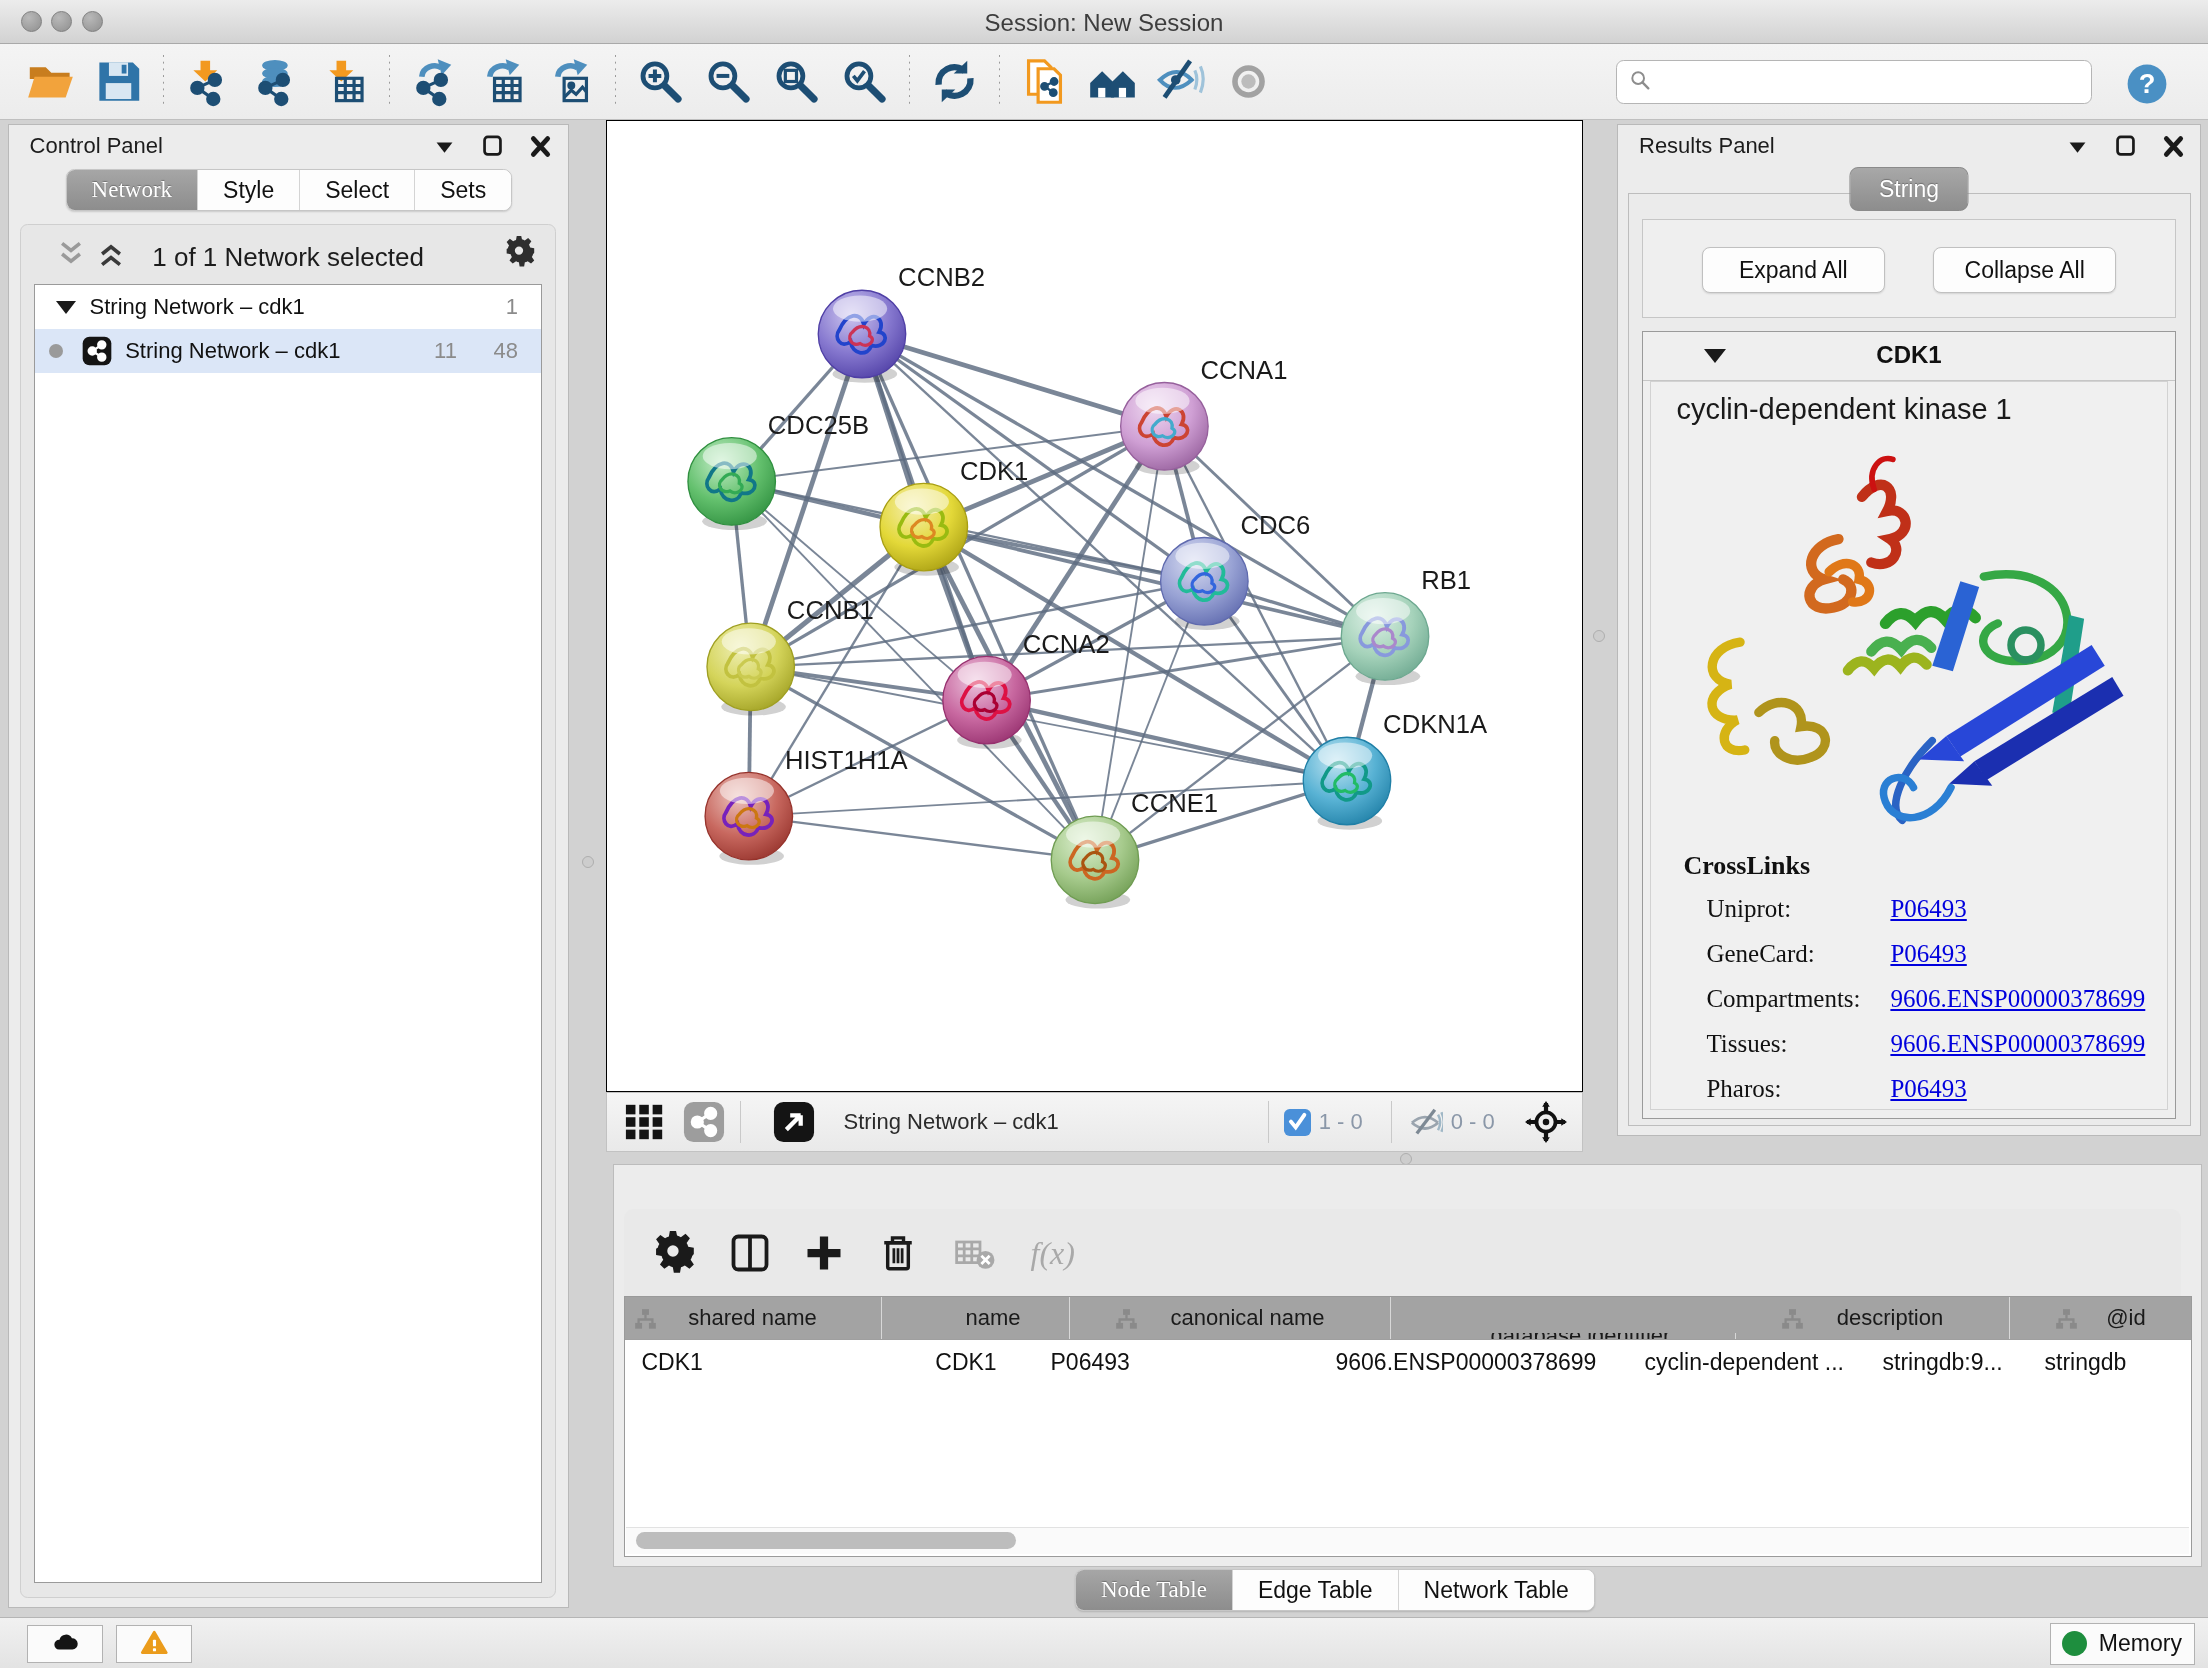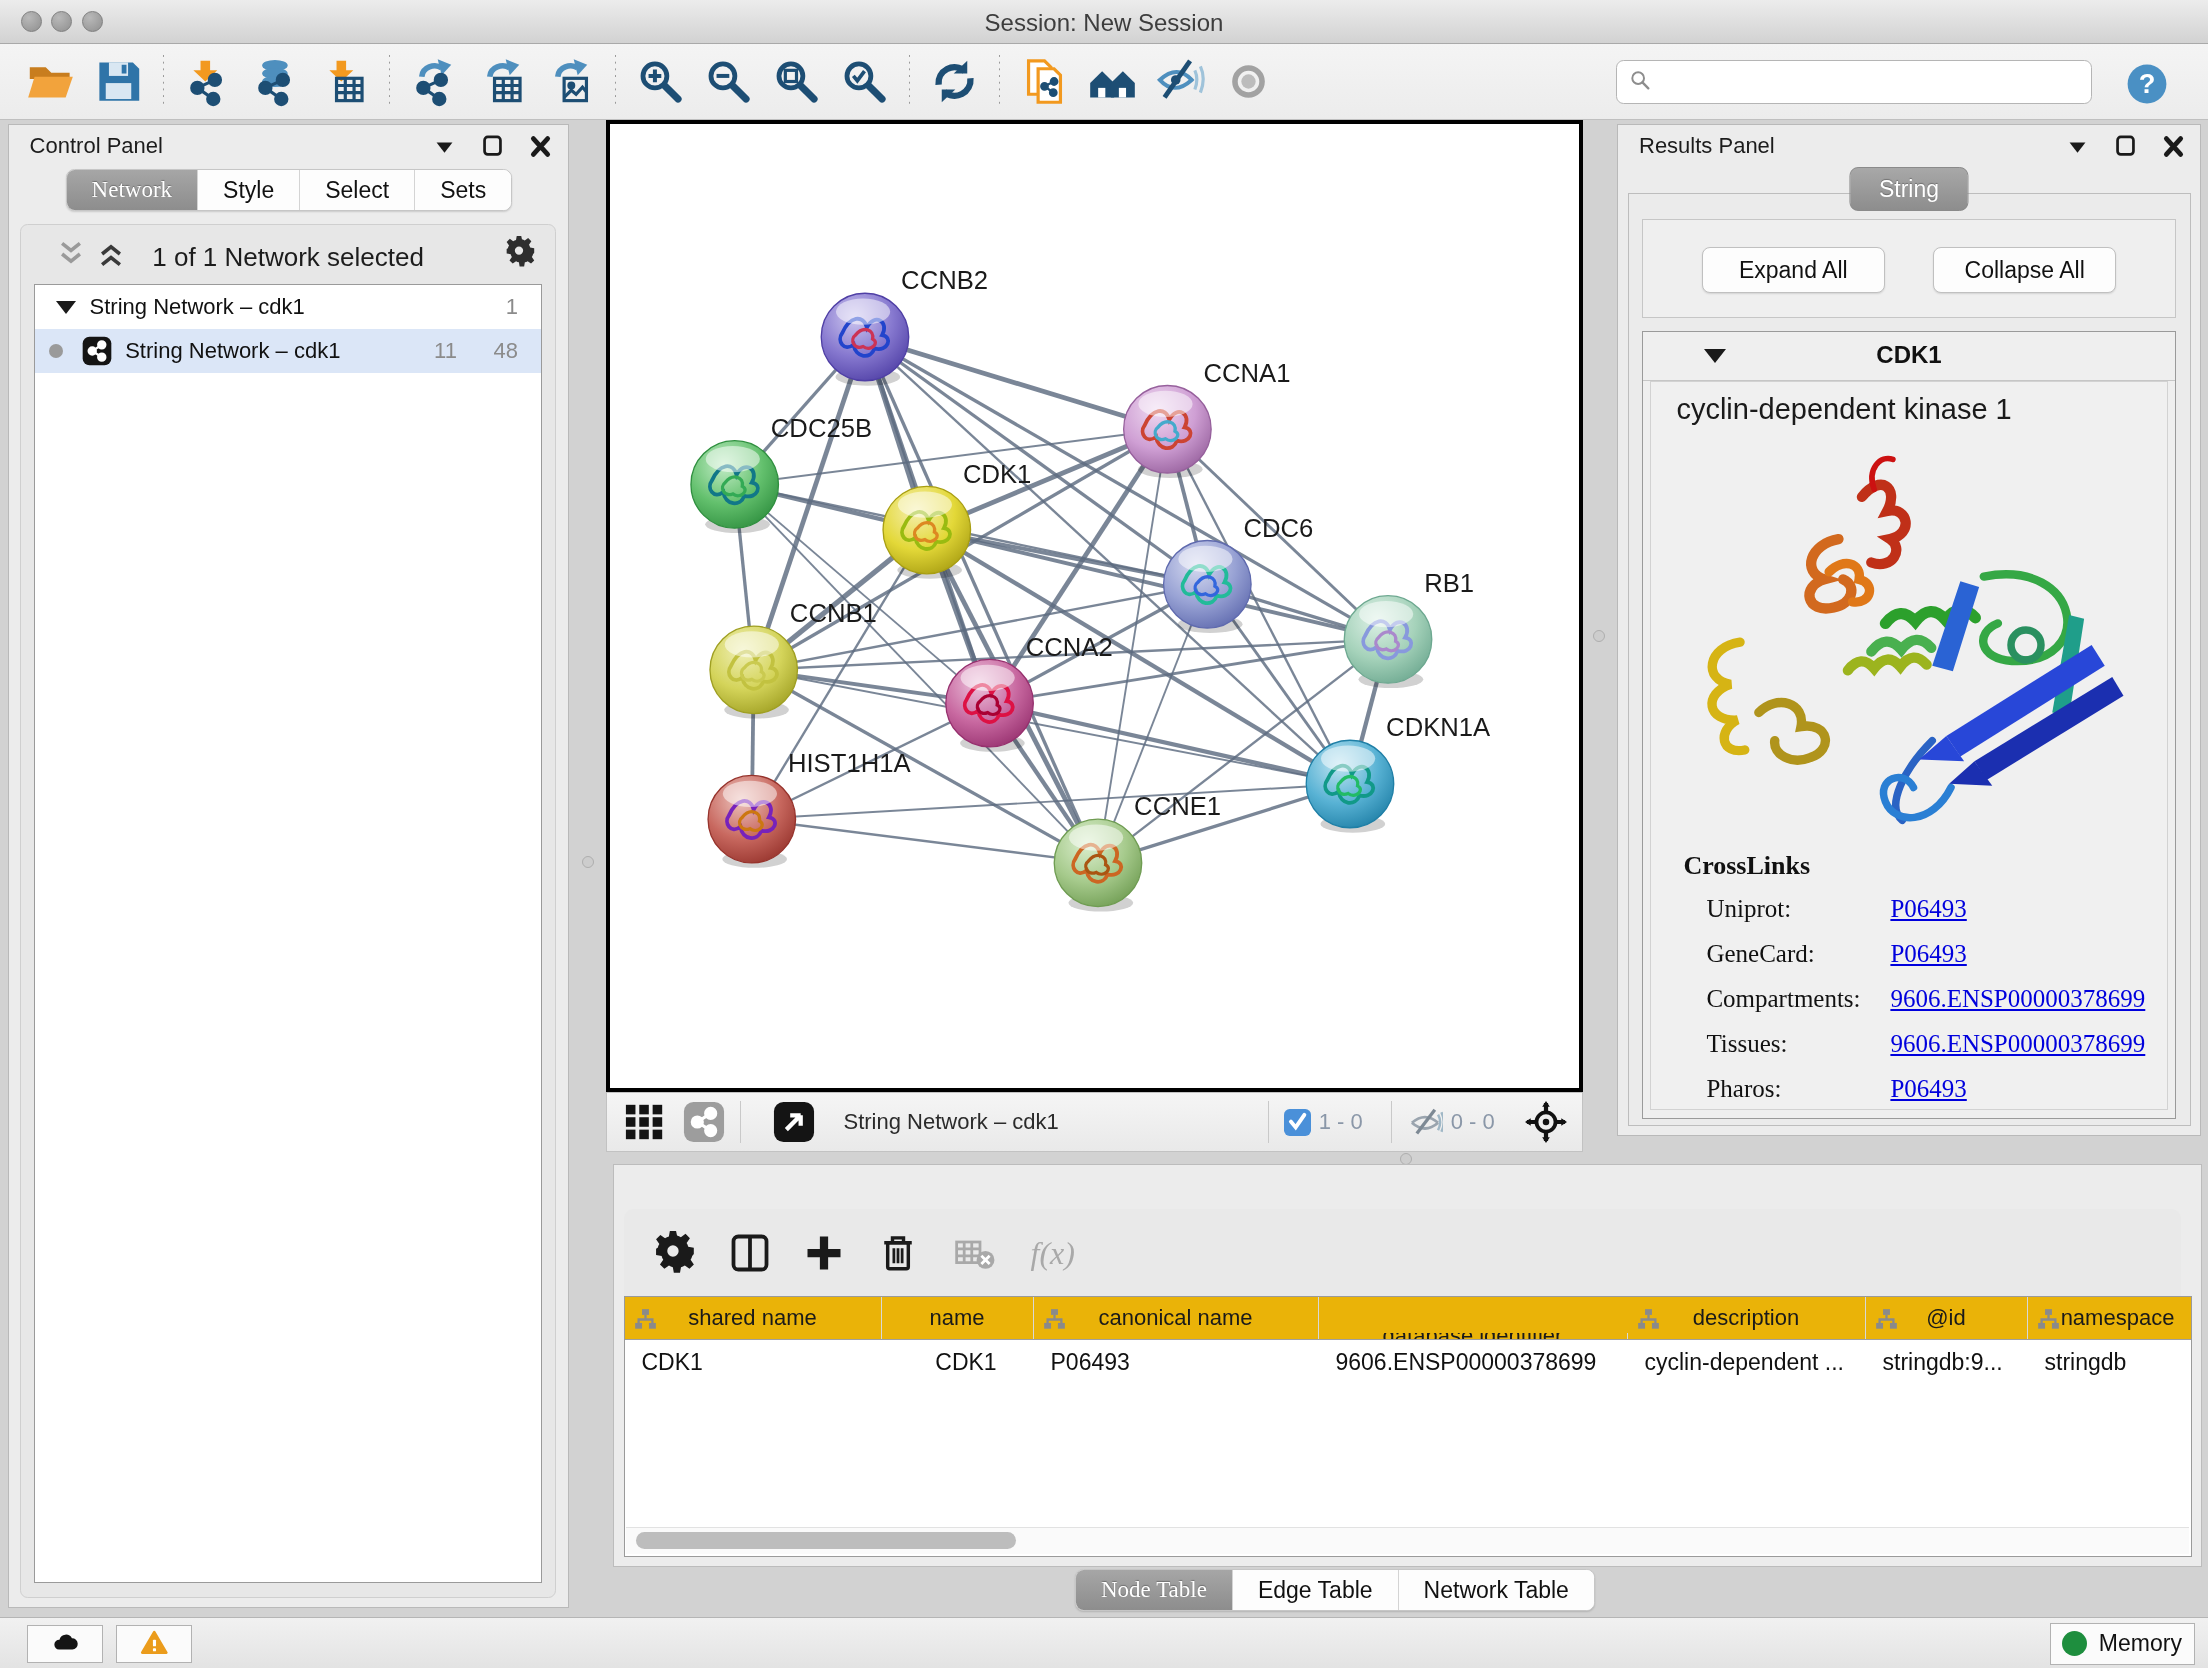--- a/index.html
+++ b/index.html
@@ -56,21 +56,21 @@
   .tree-row { position:relative; height:44px; display:flex; align-items:center; font-size:22px; color:#111; cursor:pointer; }
   .tree-row.selected { background:#dbe6f7; }
   .tree-caret { width:0; height:0; border-left:10.5px solid transparent; border-right:10.5px solid transparent;
     border-top:13.3px solid #1a1a1a; margin:0 13.3px 0 21px; }
   .tree-dot { width:14.3px; height:14.3px; border-radius:50%; background:#9a9a9a; margin:0 19px 0 13.3px; }
   .share-badge { width:30px; height:30px; margin-right:13.3px; }
   .tree-count { position:absolute; font-size:22px; color:#8b8b8b; }
 
   
   #network-panel { position:absolute; left:606px; top:120px; width:977px; height:1032px; }
-  #net-canvas { position:absolute; left:0; top:0; width:977px; height:972px; background:#fff; border:4px solid #000000; }
+  #net-canvas { position:absolute; left:0; top:0; width:977px; height:972px; background:#fff; border:1px solid #000000; }
   #net-toolbar { position:absolute; left:0; top:972px; width:977px; height:60px;
     background:linear-gradient(#f5f5f5,#e9e9e9); border:1px solid #c2c2c2; display:flex; align-items:center; }
   #net-toolbar .nbtn { width:42px; height:42px; margin-left:17px; cursor:pointer; }
   #net-toolbar .nsep { width:1px; height:42px; background:#c9c9c9; margin:0 15px; }
   #net-title { font-size:22px; color:#2b2b2b; margin-left:28.5px; flex:1; }
   .net-count { font-size:22px; color:#8a97a8; margin:0 13.3px 0 7.6px; }
   #net-check { width:27px; height:27px; background:#4a90d9; border-radius:5.7px; position:relative; cursor:pointer; }
   #net-check svg { position:absolute; inset:2.9px; }
   .grip-dot { position:absolute; width:12.4px; height:12.4px; border-radius:50%; background:#cdcdcd; border:1px solid #aeaeae; }
 
@@ -102,21 +102,21 @@
   .cl-label { width:207px; font-size:25px; color:#111; padding-left:23px; }
   .cl-value { font-size:25px; color:#0000dd; text-decoration:underline; cursor:pointer; }
 
   
   #table-panel { position:absolute; left:613px; top:1164px; width:1589px; height:403px; background:#ececec; border:1px solid #bcbcbc; }
   #tp-toolbar { position:absolute; left:9.5px; right:20px; top:44px; height:88px; background:#e9e9e9; border-radius:9.5px 9.5px 0 0; display:flex; align-items:center; }
   #tp-toolbar .tpbtn { width:44px; height:44px; margin-left:30px; cursor:pointer; }
   #tp-toolbar .tpbtn svg { width:100%; height:100%; }
   #tp-fx { font-family:"Liberation Serif", serif; font-style:italic; font-size:32px; color:#a9a9a9; margin-left:32px; cursor:pointer; }
   #tp-table { position:absolute; left:9.5px; right:9.5px; top:131px; bottom:9.5px; background:#fff; border:1.9px solid #9a9a9a; overflow:hidden; }
-  #tp-header { display:flex; height:43px; background:#eab308; border-bottom:1.9px solid #9f9f9f; }
+  #tp-header { display:flex; height:43px; background:#a3a3a3; border-bottom:1.9px solid #9f9f9f;gap:36px; }
   .th { position:relative; display:flex; align-items:center; justify-content:center; font-size:22px; color:#1a1a1a;
     border-right:1px solid #d8d8d8; flex:none; cursor:pointer; overflow:hidden; white-space:nowrap; }
   .th .sort-ico { position:absolute; left:9.5px; top:10.5px; width:23px; height:23px; }
   #tp-rows .td { display:flex; align-items:center; font-size:23px; color:#111; padding-left:17px; flex:none;
     overflow:hidden; white-space:nowrap; cursor:pointer; }
   #tp-rows .row { display:flex; height:44px; background:#fff; }
   #tp-hscroll { position:absolute; left:1.9px; right:1.9px; bottom:1.9px; height:27px; background:#fafafa; border-top:1px solid #e2e2e2; }
   #tp-hthumb { position:absolute; left:9.5px; top:4.8px; width:380px; height:17px; border-radius:8.6px; background:#bdbdbd; cursor:pointer; }
   #tp-tabs-wrap { position:absolute; left:1075px; top:1569px; z-index:3; }
 

